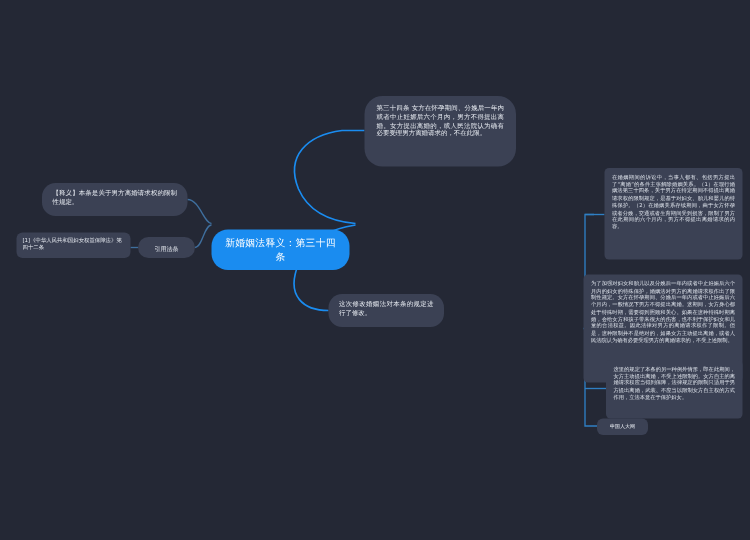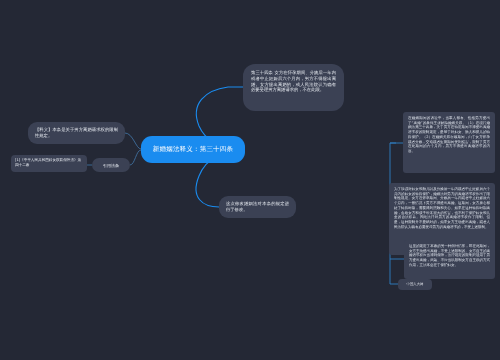--- a/index.html
+++ b/index.html
@@ -87,21 +87,21 @@
   .node-sheet {
     background: #3b4154;
     border-radius: 3px;
     font-size: 3.5px;
     padding: 4px 5px;
     text-align: justify;
     color: #dfe4ec;
   }
 
   
-  #n-root      { left: 141px; top: 136px; width: 104px;  height: 27px; }
+  #n-root      { left: 141px; top: 153px; width: 92px;  height: 27px; }
   #n-article   { left: 243px; top: 64px;  width: 101px; height: 47px; }
   #n-revision  { left: 219px; top: 196px; width: 77px;  height: 22px; }
   #n-meaning   { left: 28px;  top: 122px; width: 97px;  height: 22px; }
   #n-cite-lbl  { left: 92px;  top: 158px; width: 38px;  height: 14px; }
   #n-cite-txt  { left: 11px;  top: 155px; width: 76px;  height: 17px; }
   #n-sheet1    { left: 403px; top: 112px; width: 92px;  height: 61px; }
   #n-sheet2    { left: 389px; top: 183px; width: 106px; height: 72px; }
   #n-sheet3    { left: 404px; top: 240px; width: 91px;  height: 39px; }
   #n-source    { left: 398px; top: 279px; width: 34px;  height: 11px; }
 </style>

